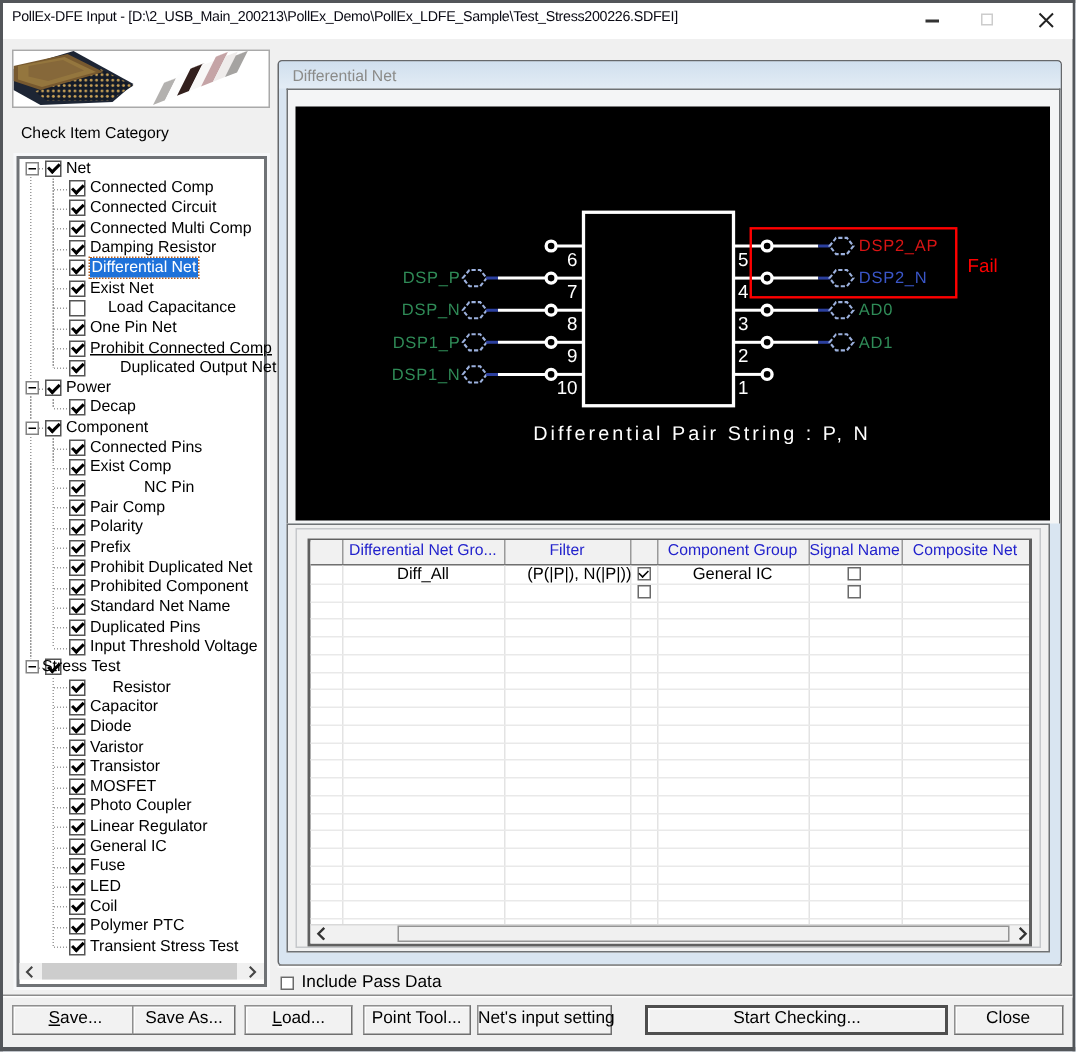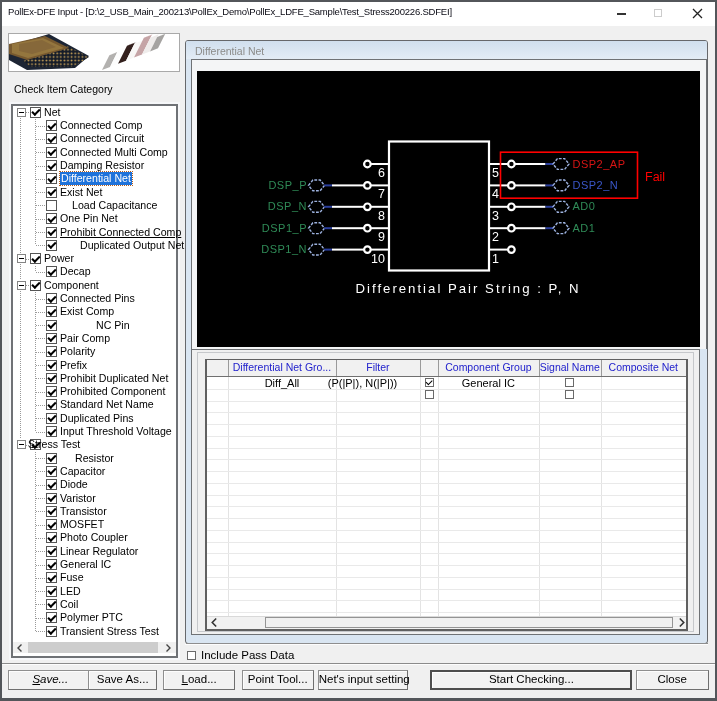--- a/index.html
+++ b/index.html
@@ -393,21 +393,21 @@
 <div class="abs" style="left:206.8px;top:518.0px;width:479px;height:1px;background:#e9e9e9;"></div>
 <div class="abs" style="left:206.8px;top:529.8px;width:479px;height:1px;background:#e9e9e9;"></div>
 <div class="abs" style="left:206.8px;top:541.5px;width:479px;height:1px;background:#e9e9e9;"></div>
 <div class="abs" style="left:206.8px;top:553.2px;width:479px;height:1px;background:#e9e9e9;"></div>
 <div class="abs" style="left:206.8px;top:565.0px;width:479px;height:1px;background:#e9e9e9;"></div>
 <div class="abs" style="left:206.8px;top:576.8px;width:479px;height:1px;background:#e9e9e9;"></div>
 <div class="abs" style="left:206.8px;top:588.5px;width:479px;height:1px;background:#e9e9e9;"></div>
 <div class="abs" style="left:206.8px;top:600.2px;width:479px;height:1px;background:#e9e9e9;"></div>
 <div class="abs" style="left:206.8px;top:612.0px;width:479px;height:1px;background:#e9e9e9;"></div>
 <div class="abs" style="left:228px;top:376.9px;width:108px;text-align:center;font-size:11px;color:#000;">Diff_All</div>
-<div class="abs" style="left:316px;top:376.9px;width:93px;text-align:center;font-size:11px;color:#000;white-space:nowrap;">(P(|P|), N(|P|))</div>
+<div class="abs" style="left:328px;top:376.9px;width:93px;text-align:right;font-size:11px;color:#000;white-space:nowrap;">(P(|P|), N(|P|))</div>
 <div class="abs" style="left:438px;top:376.9px;width:100.8px;text-align:center;font-size:11px;color:#000;">General IC</div>
 <div class="gcb" style="left:424.5px;top:378.4px;">
     <div style="position:absolute;left:0.5px;top:1px;width:4.5px;height:2.5px;border-left:1.8px solid #000;border-bottom:1.8px solid #000;transform:rotate(-45deg);"></div>
   </div>
 <div class="gcb" style="left:424.5px;top:390.1px;"></div>
 <div class="gcb" style="left:565.0px;top:378.4px;"></div>
 <div class="gcb" style="left:565.0px;top:390.1px;"></div>
 <div class="abs" style="left:206.8px;top:616px;width:479px;height:13px;background:#f1f1f1;border-top:1px solid #d9d9d9;box-sizing:border-box;"></div>
 <svg class="abs" style="left:210px;top:618px;" width="9" height="9" viewBox="0 0 8 8">
     <path d="M5.5 0.5 L2 4 L5.5 7.5" stroke="#333" stroke-width="1.4" fill="none"></path>
@@ -415,18 +415,18 @@
 <svg class="abs" style="left:676.5px;top:618px;" width="9" height="9" viewBox="0 0 8 8">
     <path d="M2.5 0.5 L6 4 L2.5 7.5" stroke="#333" stroke-width="1.4" fill="none"></path>
   </svg>
 <div class="abs" style="left:265px;top:617px;width:408px;height:11px;background:#f0f0f0;border:1px solid #949494;box-sizing:border-box;"></div>
 <div class="abs" style="left:186px;top:643px;width:522px;height:1px;background:#8e8e8e;"></div>
 <div class="abs" style="left:186px;top:644px;width:522px;height:1px;background:#fdfdfd;"></div>
 <div class="gcb" style="left:186.5px;top:650.5px;"></div>
 <div class="abs" style="left:201px;top:649px;font-size:11.5px;color:#000;">Include Pass Data</div>
 <div class="abs" style="left:2px;top:662.5px;width:713px;height:1px;background:#8b8b8b;"></div>
 <div class="abs" style="left:2px;top:663.5px;width:713px;height:1px;background:#fdfdfd;"></div>
-<div class="btn" style="left:7.8px;width:85px;font-style:italic;"><span style="text-decoration:underline">S</span>ave...</div>
+<div class="btn" style="left:7.8px;width:85px;"><span style="text-decoration:underline">S</span>ave...</div>
 <div class="btn" style="left:88.2px;width:69px;">Save As...</div>
 <div class="btn" style="left:163.4px;width:71.5px;"><span style="text-decoration:underline">L</span>oad...</div>
 <div class="btn" style="left:241.6px;width:72.3px;">Point Tool...</div>
 <div class="btn" style="left:317.7px;width:90.4px;">Net's input setting</div>
 <div class="btn" style="left:430.4px;width:202px;border:2px solid #4e4e4e;line-height:15px;">Start Checking...</div>
 <div class="btn" style="left:635.6px;width:73px;">Close</div>
 </body></html>

